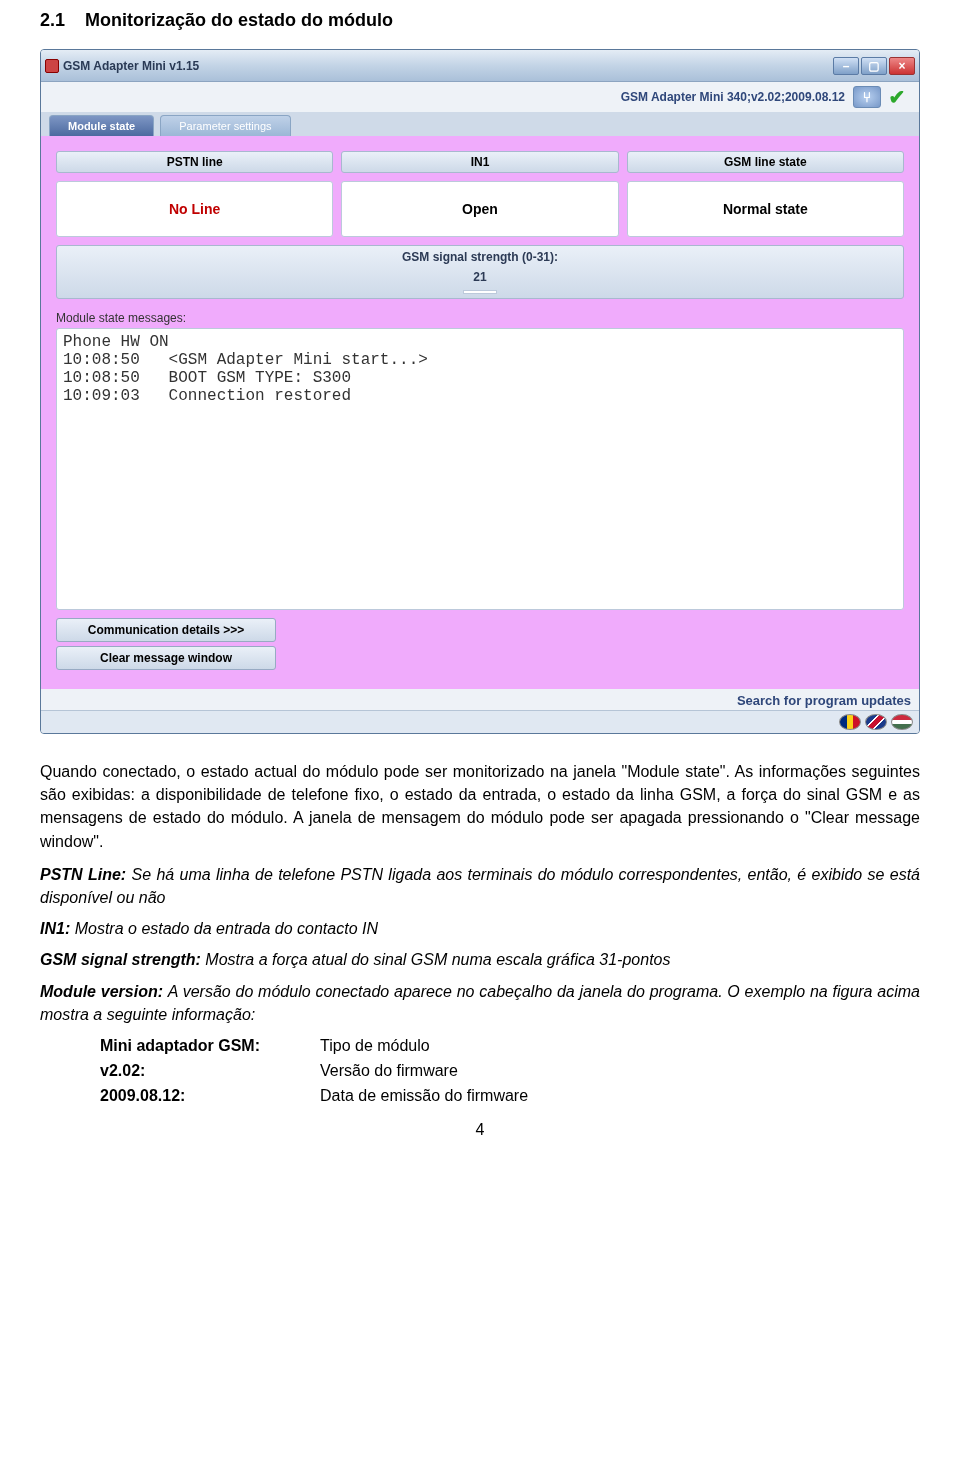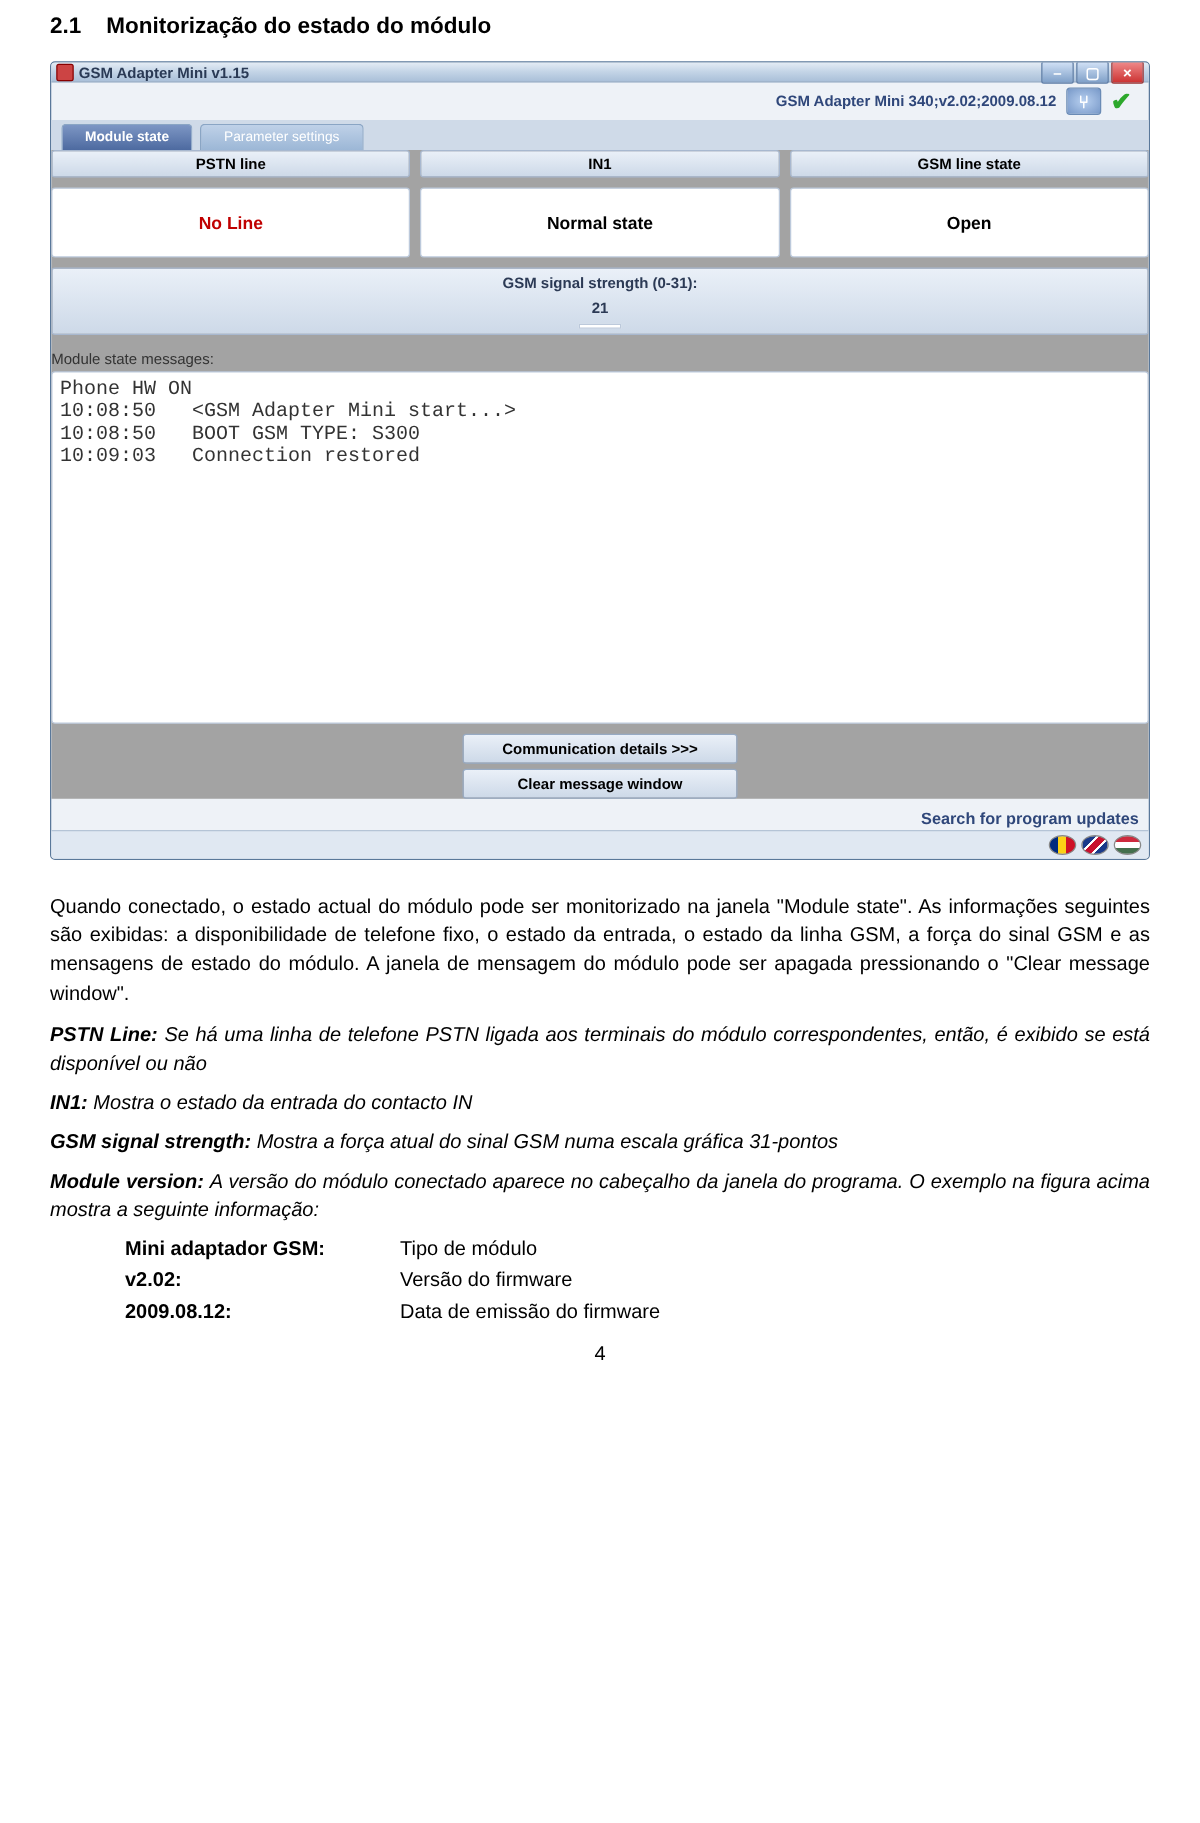--- a/index.html
+++ b/index.html
@@ -21,21 +21,21 @@
     background: #eef2f7;
     border-radius: 4px;
     overflow: hidden;
   }
   .titlebar {
     display: flex;
     align-items: center;
     justify-content: space-between;
     background: linear-gradient(to bottom, #e4ecf5 0%, #c3d4e6 50%, #aac0d9 100%);
     border-bottom: 1px solid #8ca4c0;
-    height: 16px;
+    height: 32px;
     padding: 0 4px;
     font-size: 12px;
     font-weight: bold;
     color: #2a3a55;
   }
   .titlebar-left { display:flex; align-items:center; gap:4px; }
   .titlebar-controls { display:flex; gap:2px; }
   .tb-btn {
     width: 26px; height: 18px;
     background: linear-gradient(#d0e0f5, #7fa0c8);
@@ -80,22 +80,22 @@
     background: linear-gradient(#bfd1e8,#9cb7d6);
     color:#fff;
     cursor:pointer;
   }
   .tab.active {
     background: linear-gradient(#7d96c4,#4d6aa0);
     color:#fff;
     font-weight:bold;
   }
   .main-area {
-    padding:0;
-    background:#a3a3a3;
+    padding:15px;
+    background:#f0abfc;
   }
   .row3 {
     display:flex; gap:8px; margin-bottom:8px;
   }
   .hdr-btn {
     flex:1;
     text-align:center;
     font-size:12px;
     font-weight:bold;
     padding:3px 0;
@@ -152,21 +152,21 @@
     height:282px;
     padding:4px 6px;
     font-family: "Courier New", monospace;
     font-size:16px;
     color:#333;
     white-space:pre;
     overflow:auto;
     margin-bottom:8px;
   }
   .action-row {
-    display:flex; justify-content:center; gap:8px; margin-bottom:4px;
+    display:flex; justify-content:flex-start; gap:8px; margin-bottom:4px;
   }
   .action-btn {
     padding:4px 18px;
     font-size:12px;font-weight:bold;
     background: linear-gradient(#eaf0f8,#cdd9e8);
     border:1px solid #97aac3;
     border-radius:3px;
     cursor:pointer;
     min-width:220px;
     text-align:center;
@@ -245,22 +245,22 @@
 
   <div class="main-area">
 
     <div class="row3">
       <div class="hdr-btn">PSTN line</div>
       <div class="hdr-btn">IN1</div>
       <div class="hdr-btn">GSM line state</div>
     </div>
     <div class="row3" style="height:56px;">
       <div class="val-box val-red">No Line</div>
+      <div class="val-box">Open</div>
       <div class="val-box">Normal state</div>
-      <div class="val-box">Open</div>
     </div>
 
     <div class="signal-row">
       <span>GSM signal strength (0-31):</span>
       <span>21</span>
       <div class="signal-bar" id="signal-bar">
           <div class="signal-seg"></div>
           <div class="signal-seg"></div>
           <div class="signal-seg"></div>
           <div class="signal-seg"></div>

